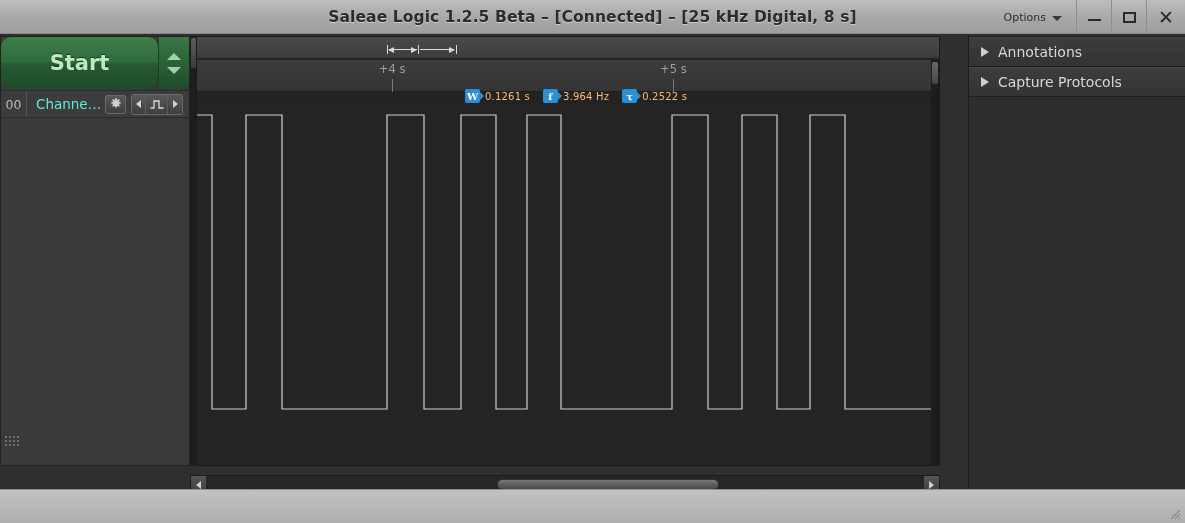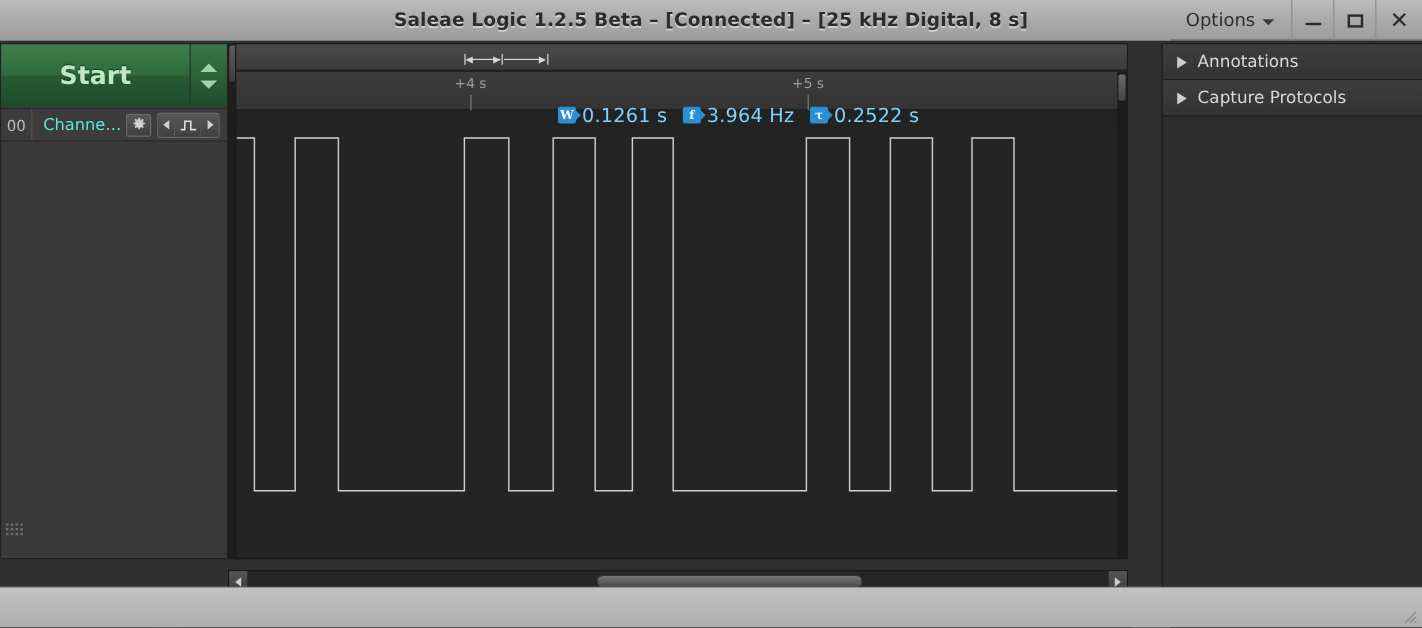--- a/index.html
+++ b/index.html
@@ -30,21 +30,21 @@
     letter-spacing: 0.1px;
     text-shadow: 0 1px 0 rgba(255,255,255,.45);
   }
   .win-right {
     position: absolute; right: 0; top: 0; height: 34px;
     display: flex; align-items: stretch;
   }
   .options-btn {
     display: flex; align-items: center; gap: 6px;
     padding: 0 14px 0 16px;
-    font-size: 15px; color: #2e2e2e;
+    font-size: 11px; color: #2e2e2e;
     border-right: 1px solid #8e8e8e;
     cursor: default;
   }
   .caret-down {
     width: 0; height: 0; border-left: 5px solid transparent;
     border-right: 5px solid transparent; border-top: 5px solid #3a3a3a;
     margin-top: 2px;
   }
   .win-btn {
     width: 35px; display: flex; align-items: center; justify-content: center;
@@ -73,20 +73,21 @@
     display: flex;
   }
   .start-btn {
     width: 158px; height: 52px;
     background: linear-gradient(180deg,#3f7f4b 0%, #2f6b3c 48%, #265a32 52%, #1f4b2a 100%);
     border-right: 1px solid #1b3d22;
     display: flex; align-items: center; justify-content: center;
     color: #bfe9c2; font-size: 21px; font-weight: bold;
     text-shadow: 0 -1px 1px rgba(0,0,0,.5);
     cursor: default;
+    border-radius: 10px;
   }
   .start-spin {
     width: 30px; height: 52px;
     background: linear-gradient(180deg,#3b7746 0%, #2b6238 50%, #1f4b2a 100%);
     display: flex; flex-direction: column; align-items: center;
     justify-content: center; gap: 7px;
   }
   .spin-up, .spin-dn {
     width: 0; height: 0; border-left: 7px solid transparent;
     border-right: 7px solid transparent; cursor: default;
@@ -197,21 +198,21 @@
     font-size: 10px; font-weight: bold; color: #ffffff;
     font-family: "DejaVu Serif", serif;
     position: relative;
   }
   .badge::after {
     content: ""; position: absolute; right: -4px; top: 3px;
     width: 0; height: 0;
     border-top: 4px solid transparent; border-bottom: 4px solid transparent;
     border-left: 4px solid #2b8fd6;
   }
-  .meas-val { font-size: 16px; color: #7dd3fc; letter-spacing: .2px; }
+  .meas-val { font-size: 10px; color: #fdba74; letter-spacing: .2px; }
 
   .wave-area {
     position: absolute; left: 0; top: 70px; width: 742px; height: 358px;
     background: #242424; overflow: hidden;
   }
   .wave-svg { display: block; }
 
   .right-scroll {
     position: absolute; right: 0; top: 23px; width: 8px; height: 405px;
     background: #1d1d1d;

